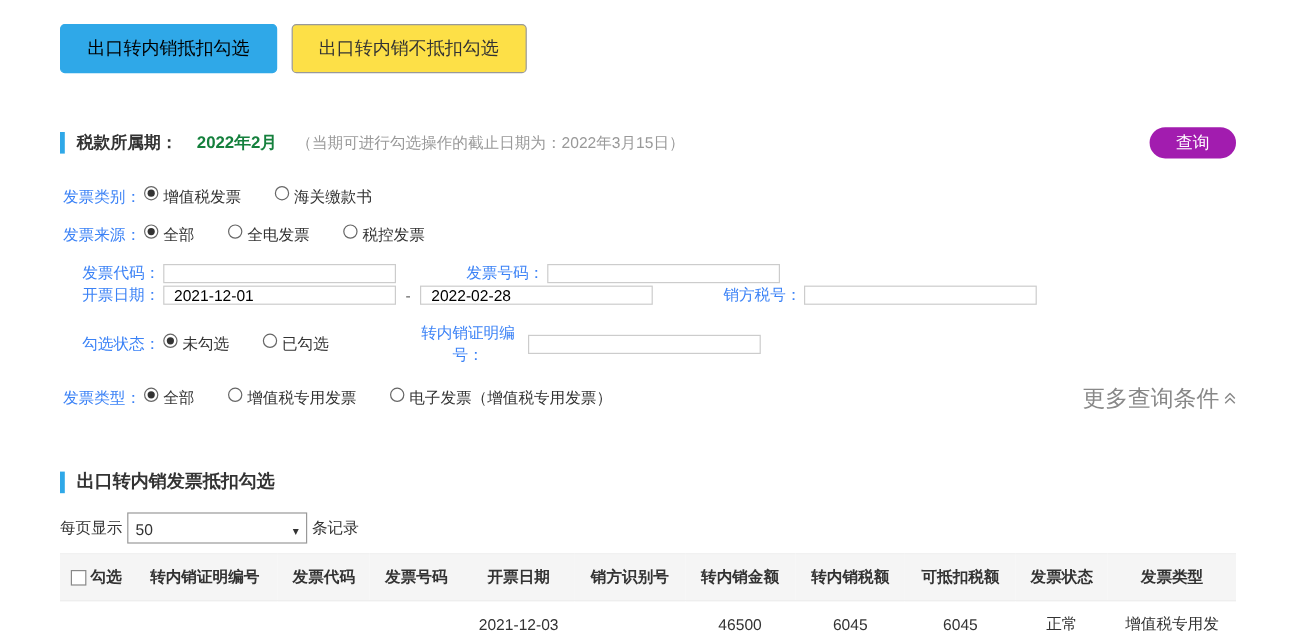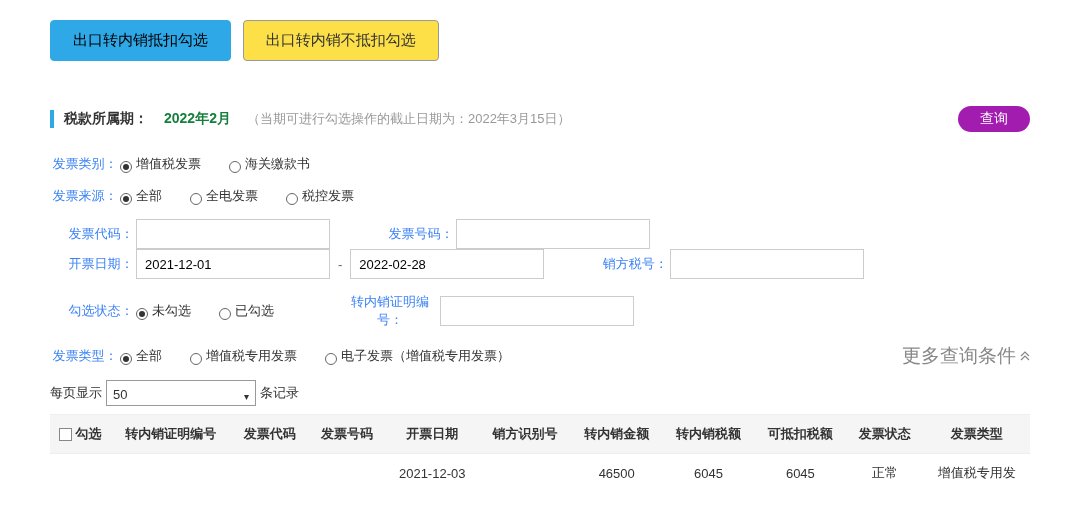--- a/index.html
+++ b/index.html
@@ -46,28 +46,28 @@
     border-radius: 14px;
     padding: 4px 22px;
     font-size: 14px;
     cursor: pointer;
   }
 
   .filters { padding: 6px 0 0; }
   .filter-row { display: flex; align-items: center; padding: 7px 0; flex-wrap: wrap; }
   .f-label { width: 70px; text-align: center; color: #3b82f6; }
   .f-label.wider { width: 100px; }
-  .radio-opt { display: inline-flex; align-items: flex-end; margin-right: 28px; cursor: pointer; font-family: Liberation Mono, monospace; }
+  .radio-opt { display: inline-flex; align-items: flex-start; margin-right: 28px; cursor: pointer; font-family: Liberation Mono, monospace; }
   .radio-opt .dot {
     width: 12px; height: 12px; border: 1px solid #666; border-radius: 50%;
     margin-right: 4px; display: inline-flex; align-items: center; justify-content: center;
   }
   .radio-opt.checked .dot::after { content: ""; width: 6px; height: 6px; background: #333; border-radius: 50%; }
   .text-input {
-    border: 1px solid #ccc; padding: 5px 8px; height: 30px; font-size: 13px;
+    border: 1px solid #ccc; padding: 5px 8px; height: 16px; font-size: 13px;
     min-width: 120px;
   }
   .filter-block { display: inline-flex; align-items: center; margin-right: 40px; margin-left: 16px; }
   .dash { padding: 0 8px; color: #666; }
   .more-link { margin-left: auto; color: #888; font-size: 19px; cursor: pointer; display: inline-flex; align-items: center; }
 
   .section-title2 {
     display: flex; align-items: center; margin-top: 40px; margin-bottom: 12px;
     font-size: 15px; font-weight: bold;
   }
@@ -205,20 +205,24 @@
         <span style="display:inline-flex;align-items:center;margin-left:4px">
           <svg width="10" height="10" viewBox="0 0 10 10">
               <path d="M1 5 L5 1 L9 5 M1 9 L5 5 L9 9" stroke="#888" stroke-width="1.2" fill="none"></path>
             </svg>
         </span>
       </span>
     </div>
 
   </div>
 
+  <div class="section-title2">
+    <span class="bar-accent"></span>
+    <span>出口转内销发票抵扣勾选</span>
+  </div>
 
   <div class="pager-top">
     <span>每页显示</span>
     <span class="sel">
       <span>50</span>
       <span class="sel-caret">▾</span>
     </span>
     <span>条记录</span>
   </div>
 

